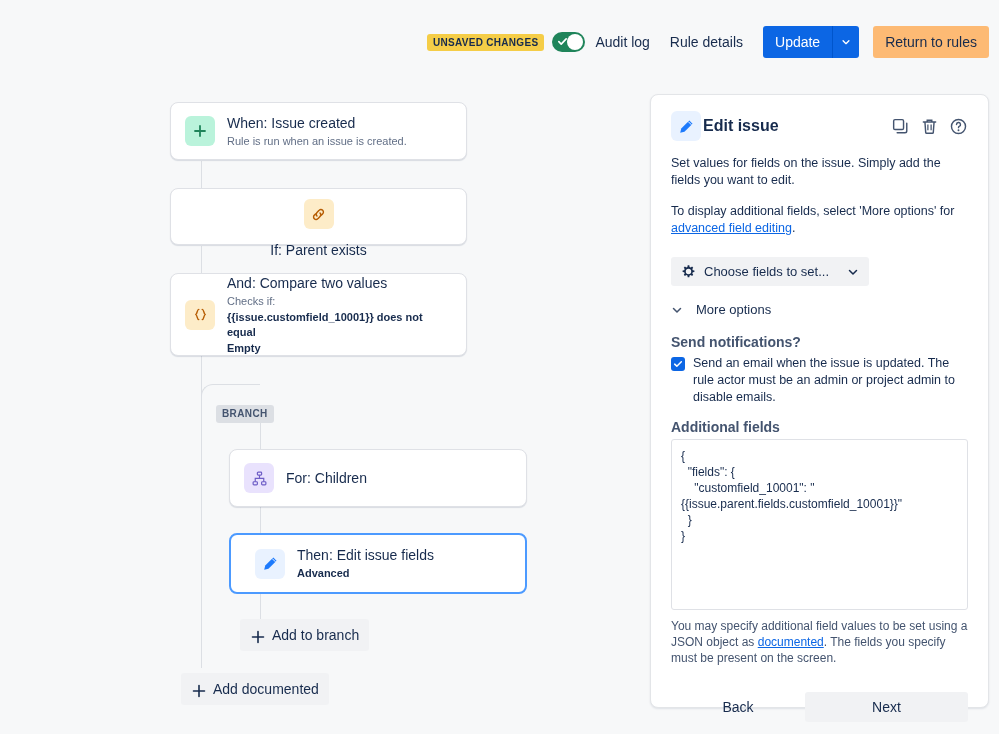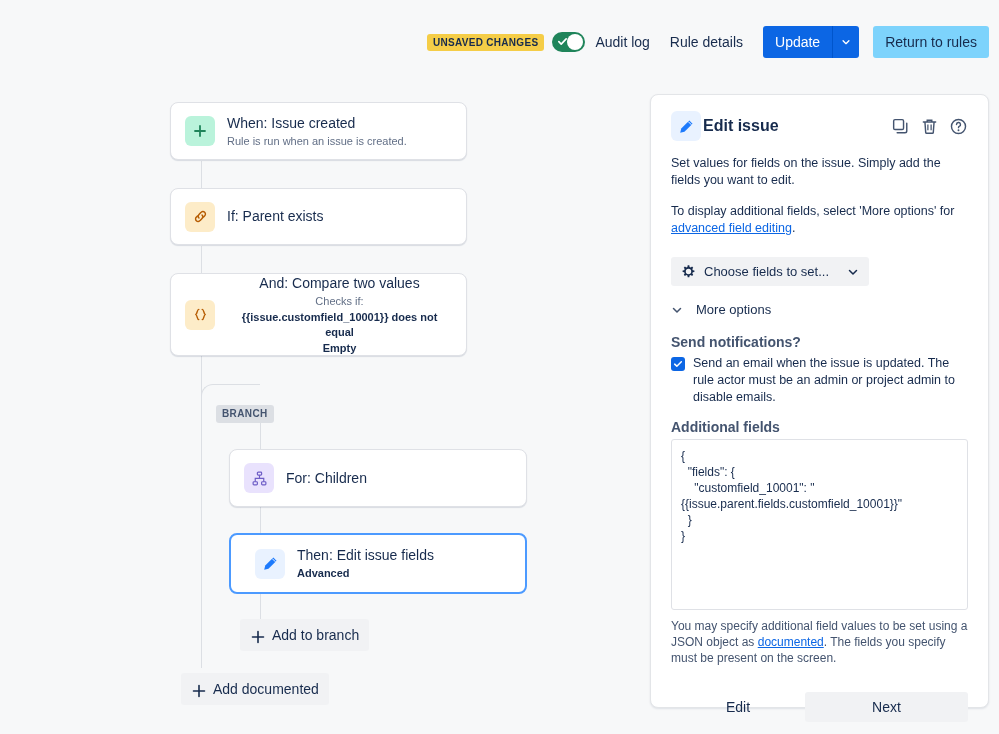--- a/index.html
+++ b/index.html
@@ -50,21 +50,21 @@
     border: none; padding: 6px 12px; border-radius: 3px 0 0 3px;
     cursor: pointer; line-height: 20px;
   }
   .btn-caret {
     background: #0c66e4; color: #fff; border: none;
     border-left: 1px solid #0055cc;
     padding: 6px 8px; border-radius: 0 3px 3px 0; cursor: pointer;
     display: flex; align-items: center;
   }
   .btn-subtle {
-    background: #7dd3fc; color: #172b4d; font-size: 14px; font-weight: 500;
+    background: #fdba74; color: #172b4d; font-size: 14px; font-weight: 500;
     border: none; padding: 6px 12px; border-radius: 3px; cursor: pointer;
     margin-left: 14px; line-height: 20px; white-space: nowrap;
   }
 
   
   .canvas { position: absolute; left: 0; top: 88px; width: 640px; height: 646px; }
   .vline { position: absolute; background: #dcdfe4; width: 1px; }
   .corner {
     position: absolute; border-left: 1px solid #dcdfe4; border-top: 1px solid #dcdfe4;
     border-top-left-radius: 12px; width: 60px; height: 20px;
@@ -202,33 +202,33 @@
       <svg width="16" height="16" viewBox="0 0 16 16">
           <path d="M8 3 V13 M3 8 H13" stroke="currentColor" stroke-width="1.8" stroke-linecap="round"></path>
         </svg>
     </div>
     <div class="card-text">
       <div class="card-title">When: Issue created</div>
       <div class="card-sub">Rule is run when an issue is created.</div>
     </div>
   </div>
 
-  <div class="card" style="left:170px; top:100px; width:297px; height:57px;">
+  <div class="card" style="left:170px; top:100px; width:297px; height:57px;flex-direction:column;">
     <div class="icon-box ic-amber">
       <svg width="17" height="17" viewBox="0 0 20 20">
         <path d="M8.2 11.8 a3 3 0 0 1 0-4.2 l2.2-2.2 a3 3 0 1 1 4.2 4.2 l-1.1 1.1" stroke="currentColor" stroke-width="1.7" fill="none" stroke-linecap="round"></path>
         <path d="M11.8 8.2 a3 3 0 0 1 0 4.2 l-2.2 2.2 a3 3 0 1 1-4.2-4.2 l1.1-1.1" stroke="currentColor" stroke-width="1.7" fill="none" stroke-linecap="round"></path>
       </svg>
     </div>
     <div class="card-text">
       <div class="card-title">If: Parent exists</div>
     </div>
   </div>
 
-  <div class="card" style="left:170px; top:185px; width:297px; height:83px;text-align:center;">
+  <div class="card" style="left:170px; top:185px; width:297px; height:83px;">
     <div class="icon-box ic-amber">
       <svg width="17" height="17" viewBox="0 0 20 20">
         <path d="M8 4 C6 4 6.4 8.4 4.6 10 C6.4 11.6 6 16 8 16" stroke="currentColor" stroke-width="1.6" fill="none" stroke-linecap="round"></path>
         <path d="M12 4 C14 4 13.6 8.4 15.4 10 C13.6 11.6 14 16 12 16" stroke="currentColor" stroke-width="1.6" fill="none" stroke-linecap="round"></path>
       </svg>
     </div>
     <div class="card-text">
       <div class="card-title">And: Compare two values</div>
       <div class="card-sub">Checks if:</div>
       <div class="card-sub"><b>{{issue.customfield_10001}} does not equal</b></div>
@@ -357,16 +357,16 @@
     "customfield_10001": "{{issue.parent.fields.customfield_10001}}"
   }
 }</textarea>
   </div>
 
   <div class="help-text">
     <span>You may specify additional field values to be set using a JSON object as </span><span class="p-link">documented</span><span>. The fields you specify must be present on the screen.</span>
   </div>
 
   <div class="footer-btns">
-    <button class="btn-back">Edit</button>
+    <button class="btn-back">Back</button>
     <button class="btn-next">Next</button>
   </div>
 </div>
 
 </body></html>

